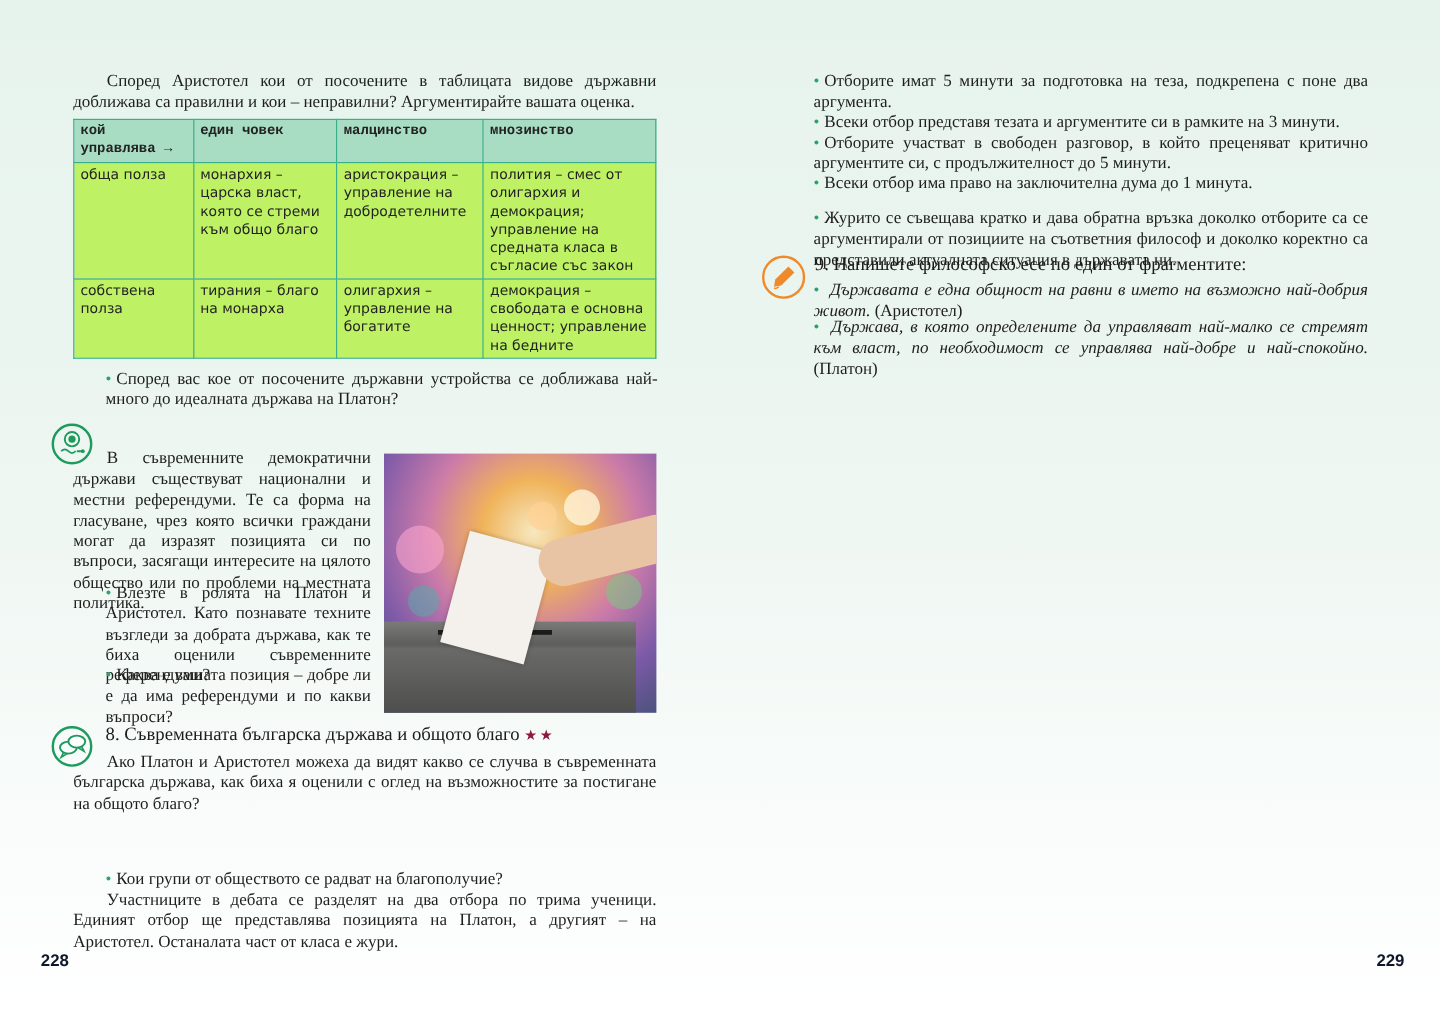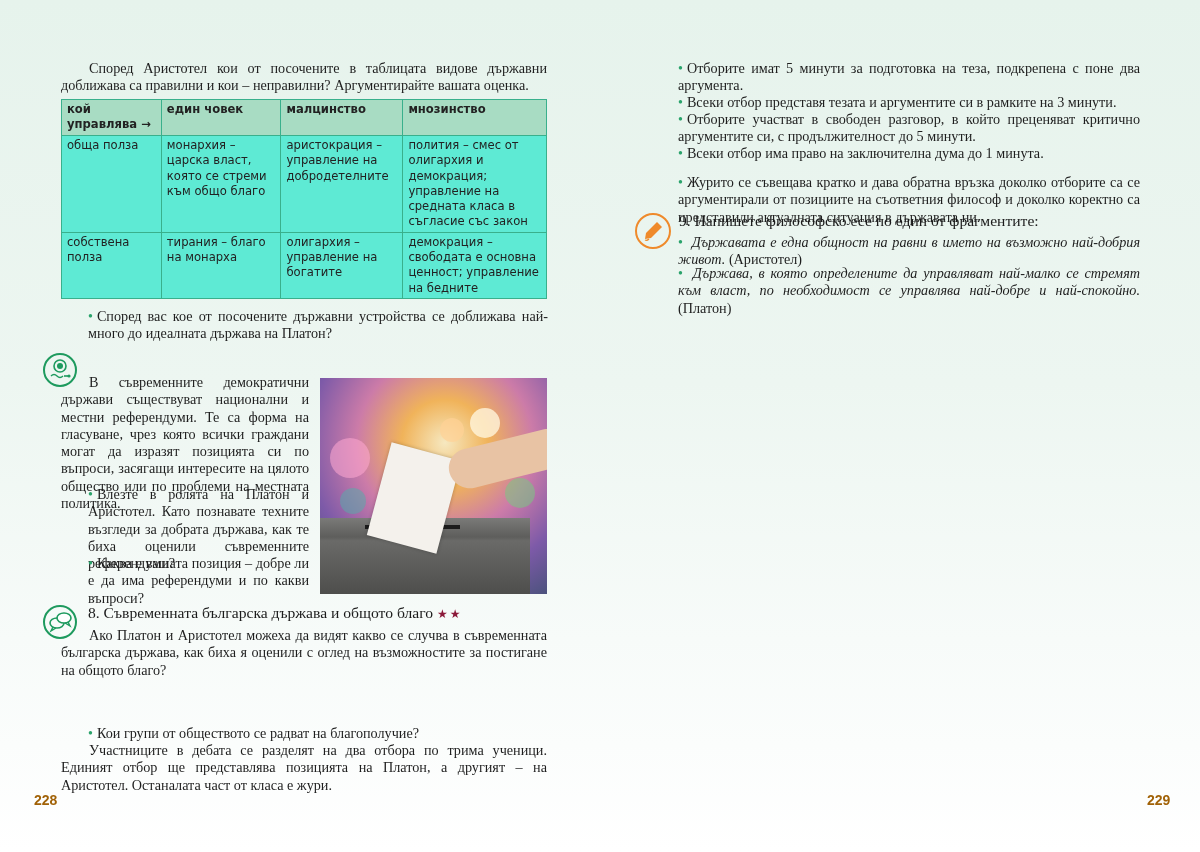--- a/index.html
+++ b/index.html
@@ -19,22 +19,22 @@
     .bullet::before { content:"\2022"; color:#2aa36b; margin-right:4px; font-size:14px; }
     .block { position:absolute; }
 
     
     table.gov {
       position:absolute; left:61px; top:99px; width:486px;
       border-collapse:collapse; font-family:"DejaVu Sans", sans-serif; font-size:11.6px; line-height:15.3px;
       color:#222;
     }
     table.gov th, table.gov td { border:1px solid #39b08c; vertical-align:top; padding:2px 5px 2px 5px; text-align:left; }
-    table.gov th { background:#a8dcc3; font-weight:bold; height:31px; }
-    table.gov td { background:#5eead4; }
+    table.gov th { background:#a8dcc3; font-weight:bold; height:31px;font-family:Liberation Mono, monospace; }
+    table.gov td { background:#bef264; }
     table.gov col.c1 { width:100px; }
     table.gov col.c2 { width:120px; }
     table.gov col.c3 { width:122px; }
     table.gov col.c4 { width:144px; }
 
     h3 { margin:0; font-family:"Liberation Serif", serif; font-weight:normal; font-size:15.6px; line-height:18px; color:#1b1b1b; }
     .stars { color:#8b1a3a; font-size:12px; margin-left:4px; letter-spacing:2px; }
 
     .icon-circle { position:absolute; width:34px; height:34px; border-radius:50%; border:2px solid #1e9a5e; box-sizing:border-box; display:flex; align-items:center; justify-content:center; }
     .icon-circle.orange { border-color:#ef8a2b; }
@@ -42,21 +42,21 @@
     .photo {
       position:absolute; left:320px; top:378px; width:227px; height:216px; overflow:hidden;
       background: radial-gradient(circle at 55% 30%, #f6e8c0 0%, #f0b35a 22%, rgba(200,110,160,0.9) 45%, #7d5aa8 70%, #3d5070 100%);
     }
     .photo .bokeh { position:absolute; border-radius:50%; }
     .photo .box { position:absolute; left:0; top:140px; width:210px; height:76px; background:linear-gradient(to bottom,#7a7a78 0%,#5e5e5c 25%,#6a6a68 30%,#4e4e4c 100%); }
     .photo .slot { position:absolute; top:147px; height:4px; background:#1c1c1c; }
     .photo .paper { position:absolute; left:58px; top:72px; width:72px; height:96px; background:#f4f1ec; transform:rotate(15deg); box-shadow:0 0 4px rgba(0,0,0,0.25); }
     .photo .hand { position:absolute; left:128px; top:62px; width:110px; height:40px; background:#e8c3a4; border-radius:20px 8px 8px 22px; transform:rotate(-14deg); }
 
-    .pagenum { position:absolute; font-family:"Liberation Sans", sans-serif; font-weight:bold; font-size:14px; color:#a16207; }
+    .pagenum { position:absolute; font-family:"Liberation Sans", sans-serif; font-weight:bold; font-size:14px; color:#0f172a; }
     .italic { font-style:italic; }
   </style>
 </head>
 <body>
 
 <div class="page left">
 
   <p class="block serif indent justify" style="left:61px; top:60px; width:486px;">Според Аристотел кои от посочените в таблицата видове държавни доближава са правилни и кои – неправилни? Аргументирайте вашата оценка.</p>
 
   <table class="gov">

